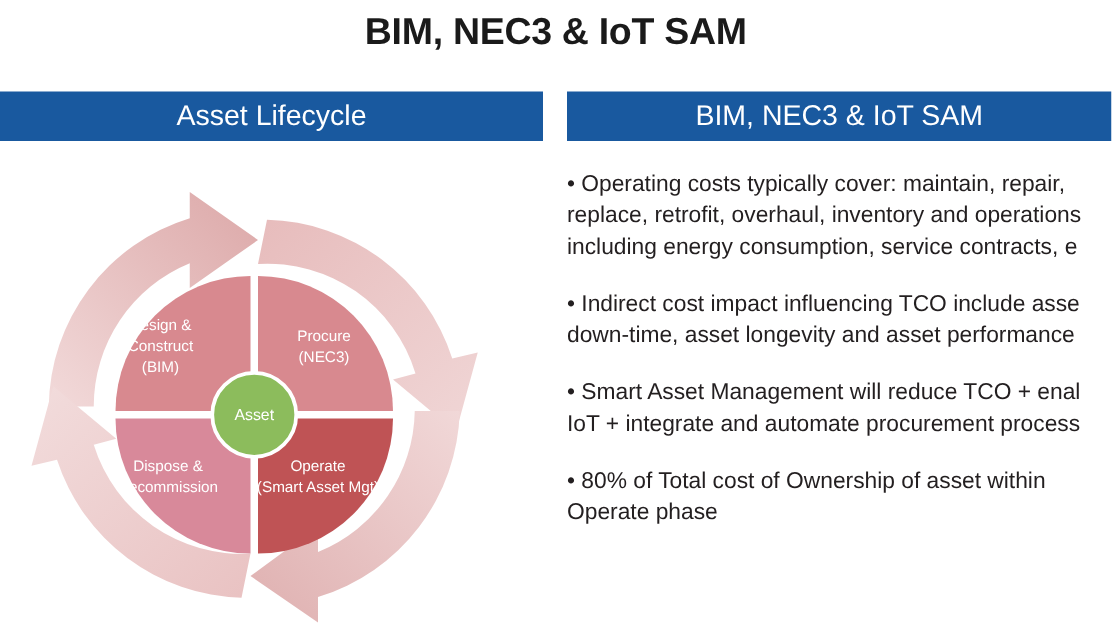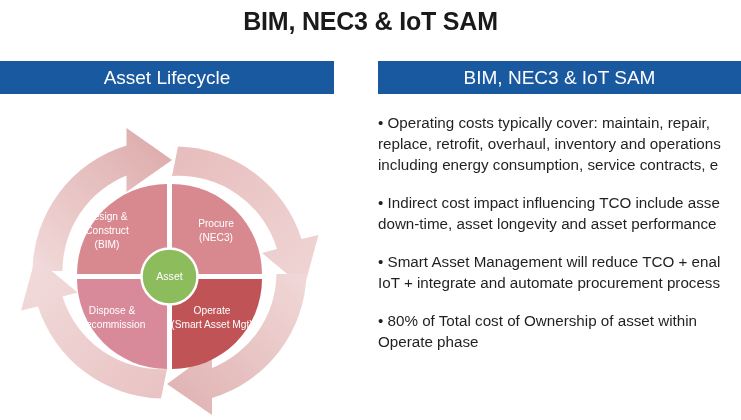--- a/index.html
+++ b/index.html
@@ -35,21 +35,21 @@
     position: absolute;
     height: 33px;
     background: #19599f;
     color: #ffffff;
     font-size: 19px;
     line-height: 33px;
     text-align: center;
     white-space: nowrap;
     overflow: hidden;
   }
-  .panel-header.left  { left: 0px;   top: 61px; width: 334px; }
+  .panel-header.left  { left: 0px;   top: 61px; width: 362px; }
   .panel-header.right { left: 378px; top: 61px; width: 363px; }
 
   
   .bullets {
     position: absolute;
     left: 378px;
     top: 112px;
     width: 372px;
     font-size: 15.2px;
     line-height: 21px;

